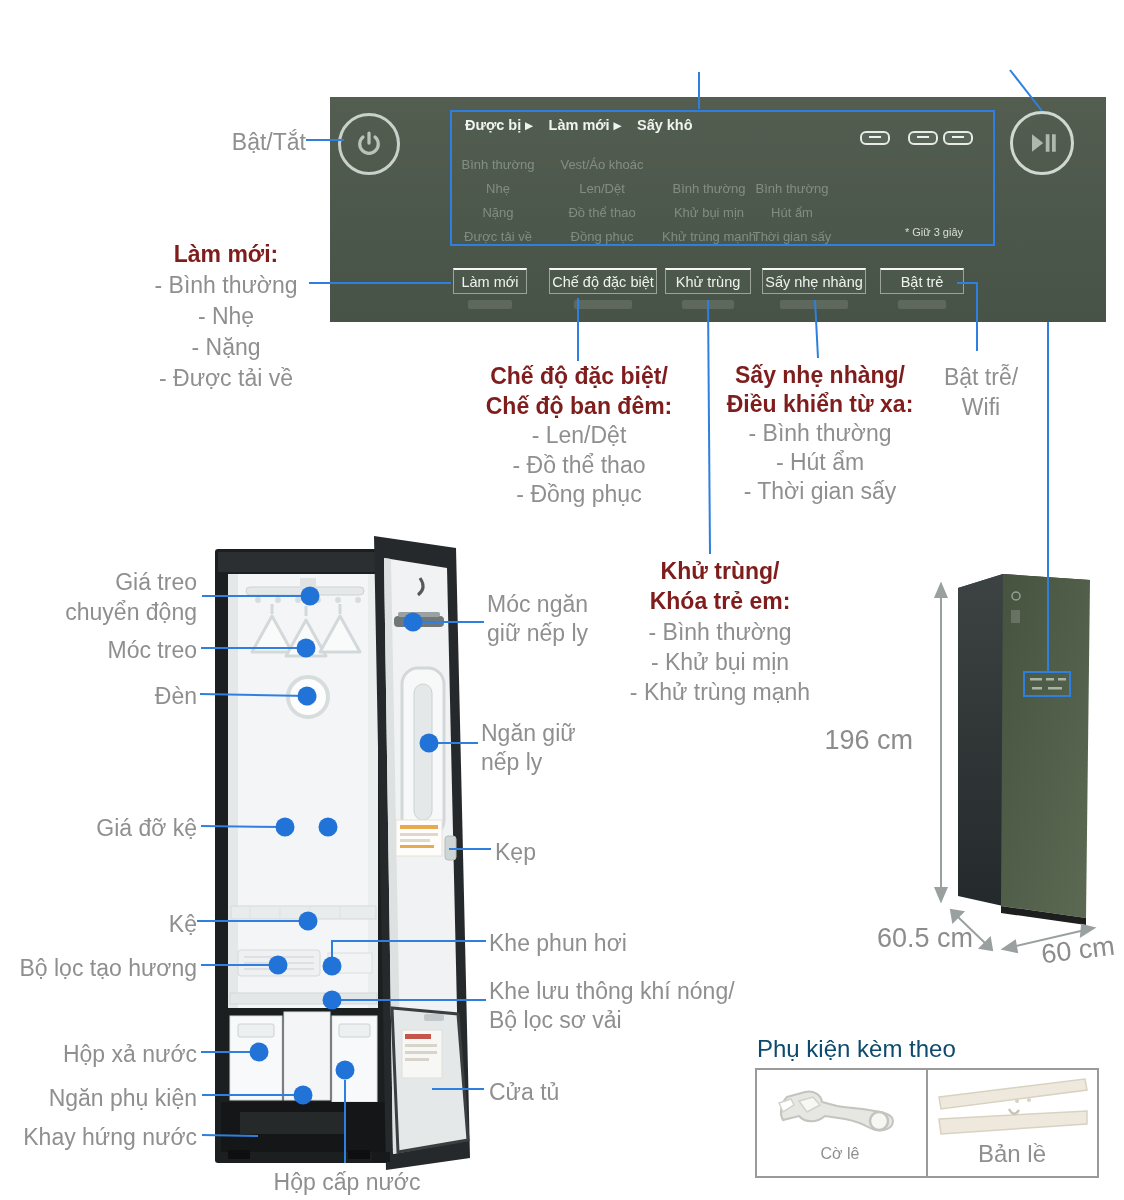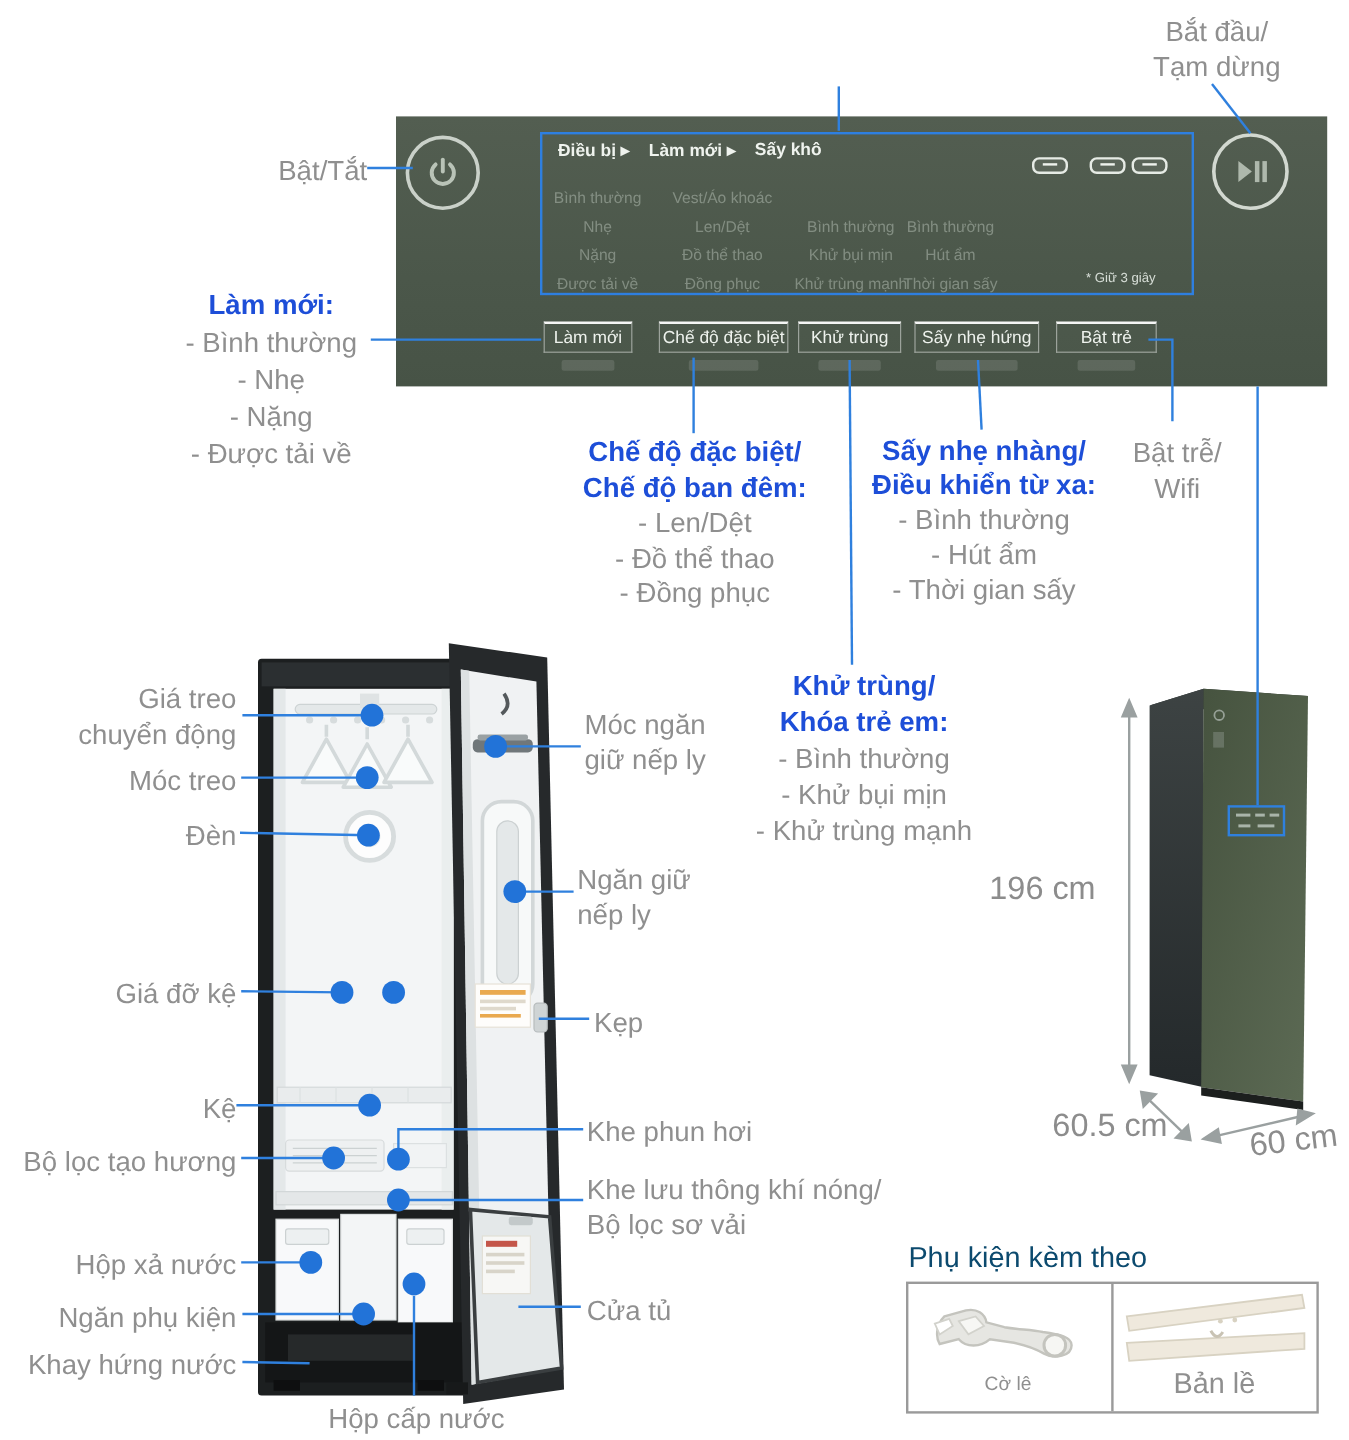--- a/index.html
+++ b/index.html
@@ -1,19 +1,19 @@
 <!DOCTYPE html>
 <html><head>
 <meta charset="utf-8">
 <style>
   html,body{margin:0;padding:0;background:#fff;}
   #canvas{position:relative;width:1124px;height:1200px;background:#ffffff;overflow:hidden;
           font-family:"Liberation Sans",sans-serif;}
   .lbl{position:absolute;font-size:23px;line-height:29px;color:#8f8f8f;z-index:2;}
-  .lbl .b,.lbl.b{font-weight:700;color:#1d4ed8;}
+  .lbl .b,.lbl.b{font-weight:700;color:#7f1d1d;}
   .ctr{text-align:center;} .rgt{text-align:right;}
   
   #panel{position:absolute;left:330px;top:97px;width:776px;height:225px;z-index:1;
          background:linear-gradient(180deg,#535e51 0%,#4b574a 60%,#475346 100%);}
   .pwr,.ppause{position:absolute;border-radius:50%;display:flex;align-items:center;justify-content:center;}
   .pwr{left:8px;top:16px;width:56px;height:56px;border:3px solid #cad1c9;}
   .ppause{left:680px;top:14px;width:58px;height:58px;border:3px solid #d2d8d0;}
   #disp{position:absolute;left:120px;top:13px;width:545px;height:136px;border:2px solid #2e7fe0;box-sizing:border-box;}
   #menu{position:absolute;left:13px;top:5px;display:flex;gap:16px;font-size:14.5px;font-weight:700;color:#eff3ee;}
   .pill{position:absolute;top:19px;width:26px;height:10px;border:2px solid #e6ebe5;border-radius:6px;background:rgba(255,255,255,.06);}
@@ -38,21 +38,21 @@
 
   <div id="panel">
     <div class="pwr">
       <svg width="30" height="30" viewBox="0 0 24 24">
         <path d="M12 3.2 v8" stroke="#b9c3b7" stroke-width="2.6" fill="none" stroke-linecap="round"></path>
         <path d="M7.2 6.4 a7.4 7.4 0 1 0 9.6 0" stroke="#b9c3b7" stroke-width="2.6" fill="none" stroke-linecap="round"></path>
       </svg>
     </div>
     <div id="disp">
       <div id="menu">
-        <span>Điều bị ▸</span>
+        <span>Được bị ▸</span>
         <span>Làm mới ▸</span>
         <span>Sấy khô</span>
       </div>
       <div class="pill" style="left:408px">
           <i></i>
         </div>
       <div class="pill" style="left:456px">
           <i></i>
         </div>
       <div class="pill" style="left:491px">
@@ -78,40 +78,36 @@
       <div class="mcol" style="left:285px;top:65px;width:110px">
         <div>Bình thường</div>
           <div>Hút ẩm</div>
         <div>Thời gian sấy</div>
       </div>
       <div id="pnote">* Giữ 3 giây</div>
     </div>
     <div class="pbtn" style="left:123px;width:74px">Làm mới</div>
     <div class="pbtn" style="left:219px;width:108px">Chế độ đặc biệt</div>
     <div class="pbtn" style="left:335px;width:86px">Khử trùng</div>
-    <div class="pbtn" style="left:432px;width:104px">Sấy nhẹ hứng</div>
+    <div class="pbtn" style="left:432px;width:104px">Sấy nhẹ nhàng</div>
     <div class="pbtn" style="left:550px;width:84px">Bật trẻ</div>
     <div class="sub" style="left:138px;width:44px"></div>
     <div class="sub" style="left:244px;width:58px"></div>
     <div class="sub" style="left:352px;width:52px"></div>
     <div class="sub" style="left:450px;width:68px"></div>
     <div class="sub" style="left:568px;width:48px"></div>
     <div class="ppause">
       <svg width="30" height="30" viewBox="0 0 24 24">
         <path d="M4 5 l9 7 -9 7 z" fill="#aeb8ac"></path>
         <rect x="15" y="5" width="3" height="14" fill="#aeb8ac"></rect>
         <rect x="20" y="5" width="3" height="14" fill="#aeb8ac"></rect>
       </svg>
     </div>
   </div>
 
-  <div class="lbl ctr" style="left:953px;top:12px;width:122px">
-    <div>Bắt đầu/</div>
-      <div>Tạm dừng</div>
-  </div>
   <div class="lbl rgt" style="left:180px;top:128px;width:126px">Bật/Tắt</div>
 
   <div class="lbl ctr" style="left:116px;top:239px;width:220px;line-height:31px">
     <div class="b">Làm mới:</div>
     <div>- Bình thường</div>
       <div>- Nhẹ</div>
     <div>- Nặng</div>
       <div>- Được tải về</div>
   </div>
   <div class="lbl ctr" style="left:468px;top:362px;width:222px;line-height:29.5px">

